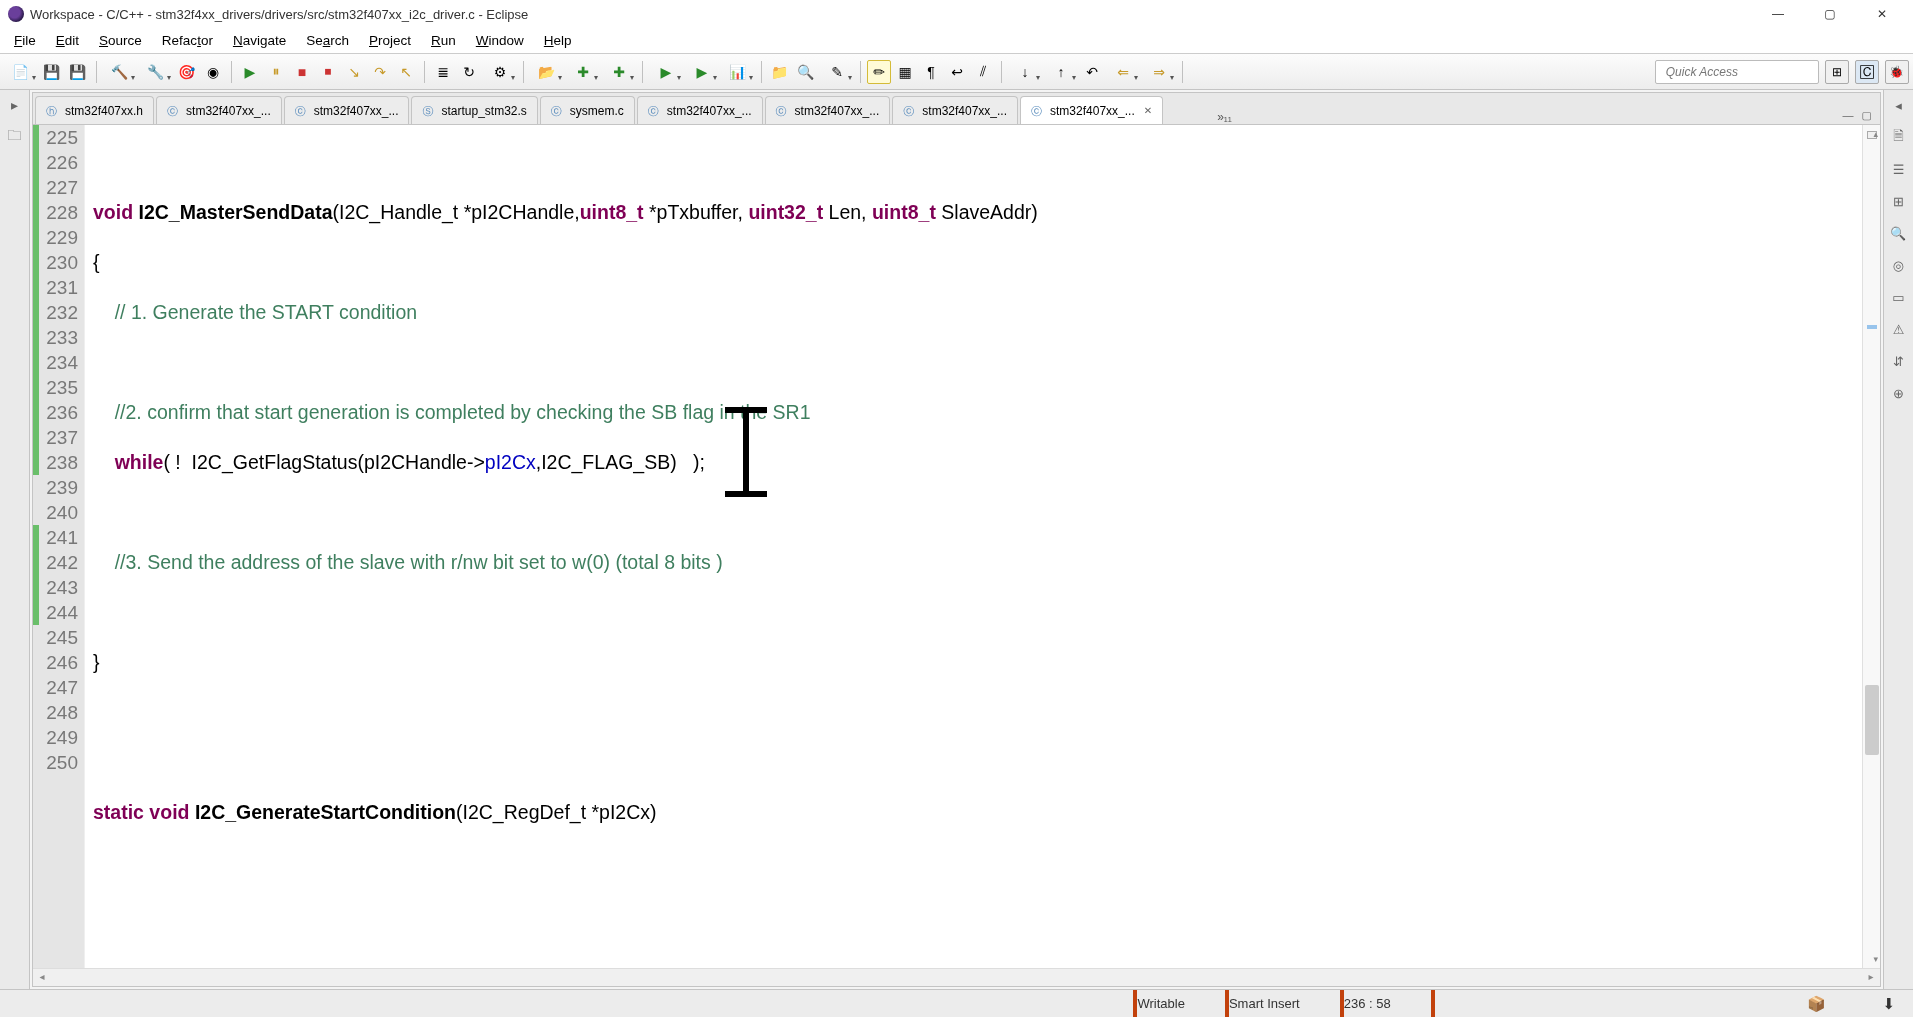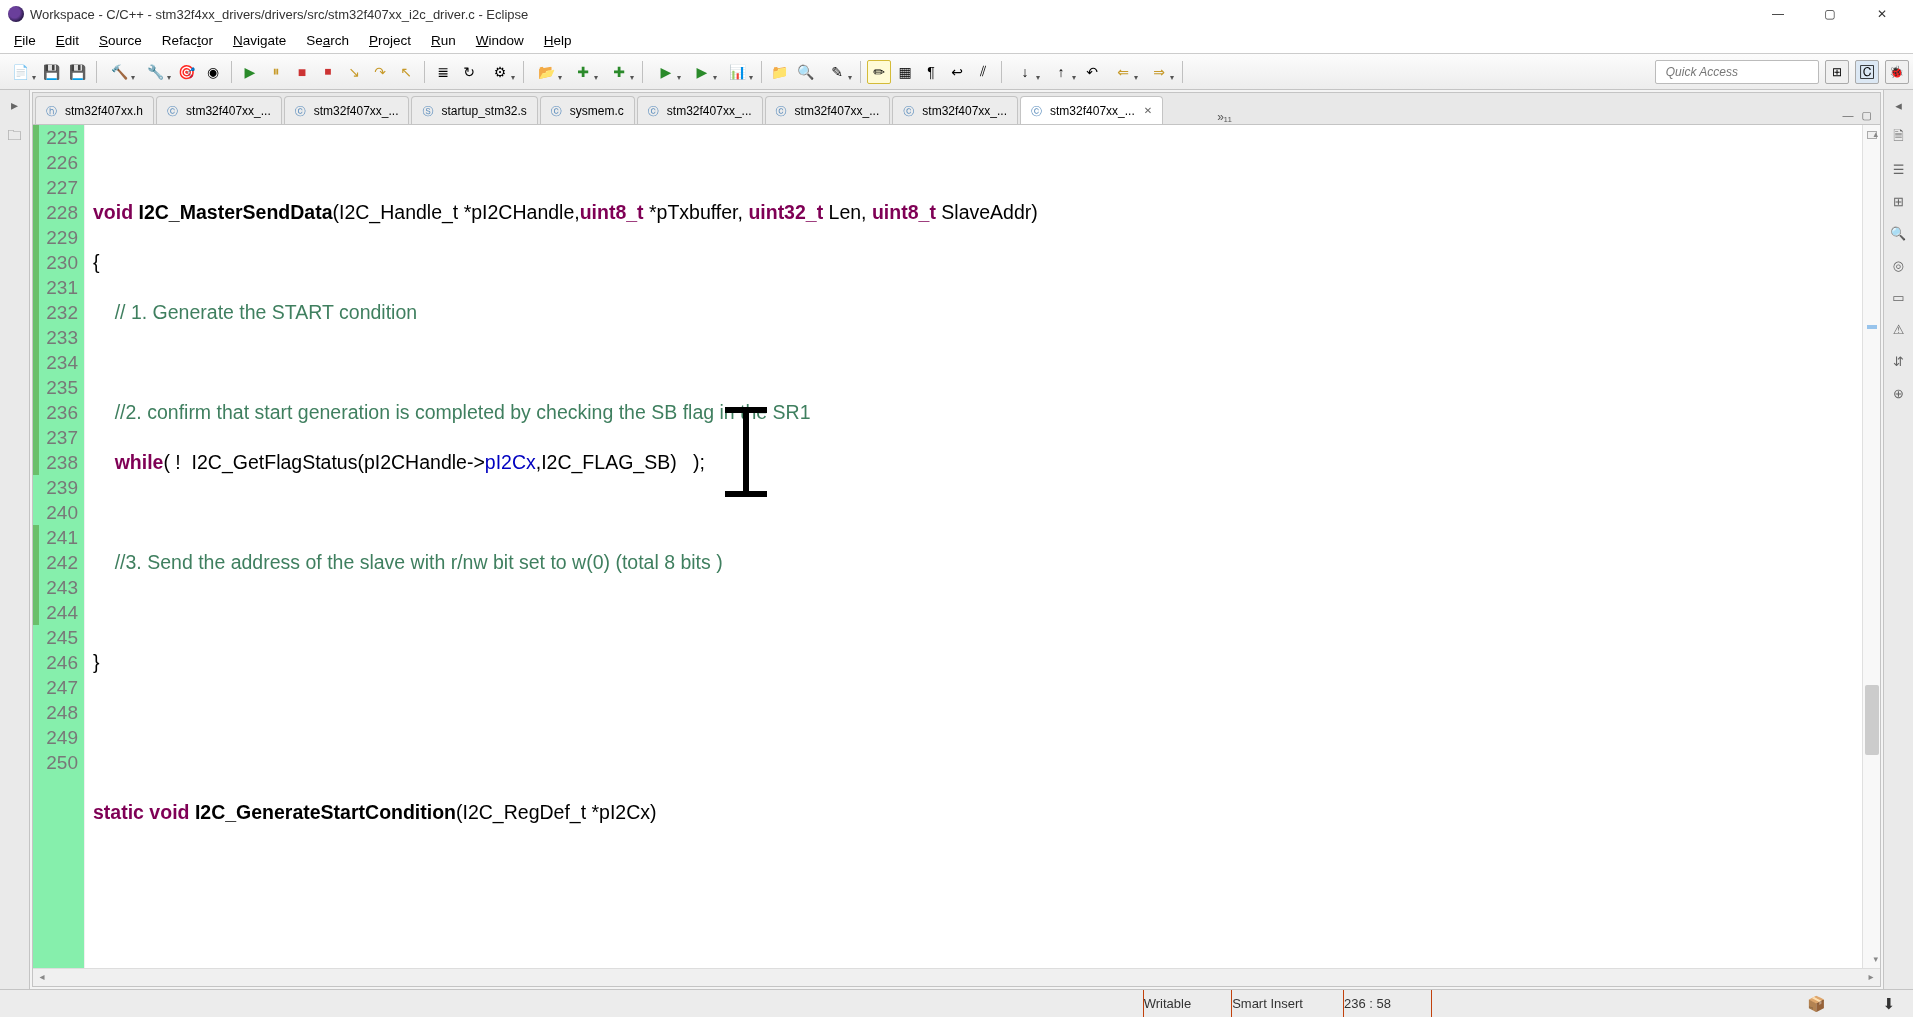--- a/index.html
+++ b/index.html
@@ -31,21 +31,21 @@
 .tab-strip { height: 32px; display: flex; align-items: flex-end; background: #e8e8e8; border-bottom: 1px solid #c4c4c4; padding-left: 2px; overflow: hidden; }
 .editor-tab { height: 28px; padding: 0 10px; display: flex; align-items: center; gap: 5px; font-size: 12px; background: #ececec; border: 1px solid #c4c4c4; border-bottom: none; border-radius: 4px 4px 0 0; margin-right: 2px; cursor: pointer; white-space: nowrap; }
 .editor-tab.active { background: #fff; font-weight: 500; }
 .editor-tab .tab-icon { width: 14px; height: 14px; font-size: 11px; color: #5b8dbd; }
 .editor-tab .tab-close { font-size: 10px; color: #666; margin-left: 4px; }
 .tab-overflow { padding: 0 8px; font-size: 12px; color: #555; cursor: pointer; margin-left: 44px; }
 .tab-headctrl { margin-left: auto; display: flex; gap: 4px; padding-right: 6px; }
 .tab-headctrl span { font-size: 11px; color: #666; cursor: pointer; padding: 2px; }
 
 .code-area { flex: 1; display: flex; overflow: hidden; position: relative; }
-.line-numbers { width: 52px; background: #86efac; border-right: 1px solid #efefef; text-align: right; padding-right: 6px; font-family: Consolas, "Courier New", monospace; font-size: 19px; color: #787878; line-height: 25px; position: relative; }
+.line-numbers { width: 52px; background: #e5e5e5; border-right: 1px solid #efefef; text-align: right; padding-right: 6px; font-family: Consolas, "Courier New", monospace; font-size: 19px; color: #787878; line-height: 25px; position: relative; }
 .line-numbers .change-mark { position: absolute; left: 0; width: 6px; background: #6abf6a; }
 .code-content { flex: 1; font-family: Consolas, "Courier New", monospace; font-size: 19.5px; line-height: 25px; white-space: pre; padding-left: 8px; color: #000; position: relative; }
 .kw { color: #7f0055; font-weight: bold; }
 .fn-name { font-weight: bold; }
 .comment { color: #3f7f5f; }
 .field { color: #0000c0; }
 .highlight-line { background: #e4ecf7; display: inline-block; width: 100%; }
 .selection { background: #3a6ea5; color: #fff; }
 .text-cursor { position: absolute; width: 42px; height: 90px; pointer-events: none; }
 .text-cursor::before, .text-cursor::after { content: ""; position: absolute; left: 50%; transform: translateX(-50%); width: 42px; height: 6px; background: #000; }
@@ -59,21 +59,21 @@
 .overview-ruler { width: 18px; background: #f8f8f8; border-left: 1px solid #e0e0e0; position: relative; }
 .overview-ruler .marker { position: absolute; width: 10px; height: 4px; left: 4px; }
 .overview-ruler .scroll-thumb { position: absolute; width: 14px; left: 2px; background: #ccc; border-radius: 2px; }
 
 .h-scroll { height: 18px; background: #f0f0f0; border-top: 1px solid #ddd; display: flex; align-items: center; }
 .h-scroll .arrow { width: 18px; height: 14px; font-size: 10px; color: #888; text-align: center; cursor: pointer; }
 .h-scroll .track { flex: 1; }
 
 .status-bar { height: 28px; background: #ececec; border-top: 1px solid #c4c4c4; display: flex; align-items: center; font-size: 13px; color: #333; padding: 0 10px; gap: 40px; }
 .status-spacer { flex: 1; }
-.status-cell { padding: 0 0; border-left: 1px solid #c2410c; height: 100%; display: flex; align-items: center; text-align: center; }
+.status-cell { padding: 0 0; border-left: 4px solid #c2410c; height: 100%; display: flex; align-items: center; text-align: center; }
 .status-icon { font-size: 15px; padding: 0 8px; }
 </style>
 </head>
 <body>
 
 <div class="title-bar">
   <div class="eclipse-icon"></div>
   <div class="title-text">Workspace - C/C++ - stm32f4xx_drivers/drivers/src/stm32f407xx_i2c_driver.c - Eclipse</div>
   <div class="win-controls">
     <div class="win-btn">—</div>

